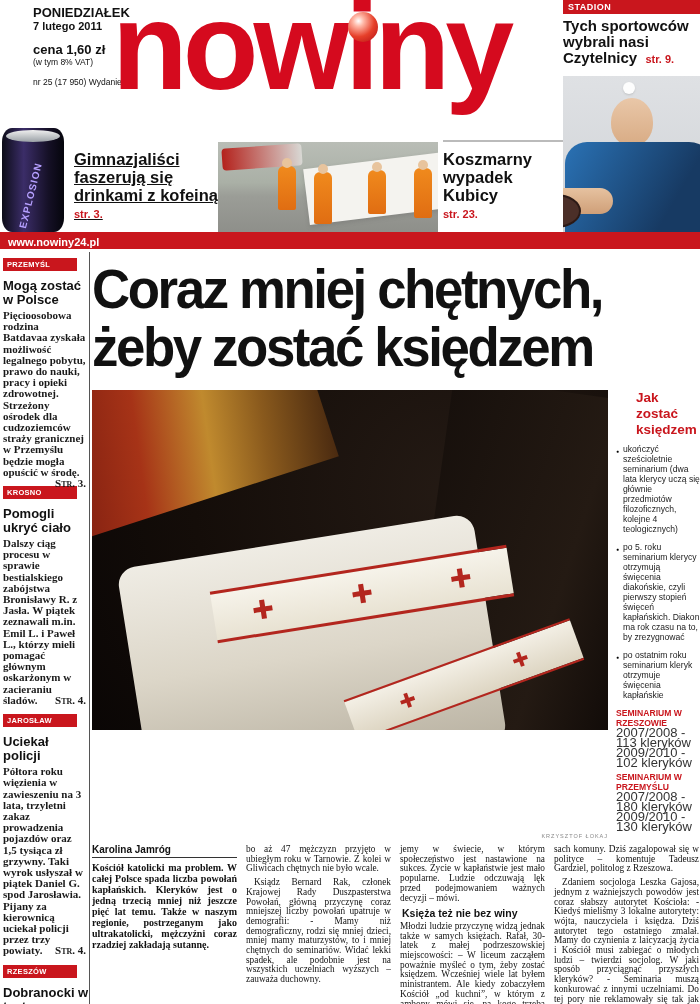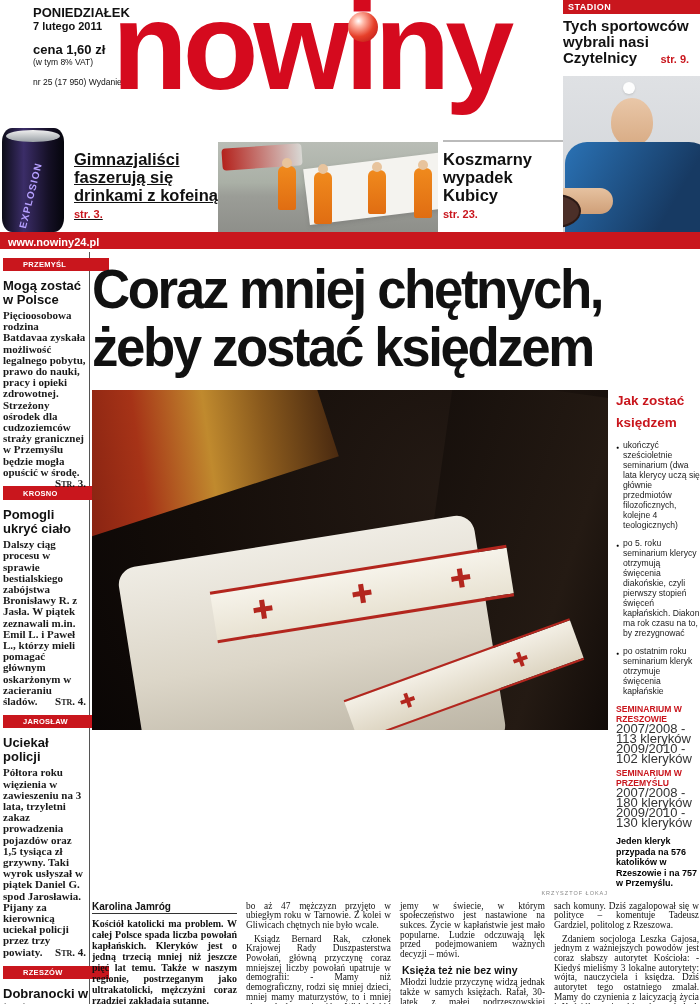--- a/index.html
+++ b/index.html
@@ -22,21 +22,21 @@
             background:radial-gradient(circle at 35% 30%,#fff 0%,#ffb9a8 18%,#e6402a 55%,#b30d12 100%);}
   .tagline-row{position:absolute;left:4px;top:118px;display:flex;align-items:center;gap:10px;}
   .tag-sq{width:11px;height:11px;background:var(--red);}
   .tagline{font-family:"Liberation Sans",sans-serif;font-size:15px;color:#9a9a9a;letter-spacing:9px;white-space:nowrap;}
 
   
   .header-right{position:absolute;left:563px;top:0;width:137px;height:232px;}
   .hr-badge{background:var(--red);color:#fff;font-family:"Liberation Sans",sans-serif;
             font-weight:bold;font-size:9px;padding:2px 5px;letter-spacing:.5px;}
   .hr-title{font-family:"Liberation Sans",sans-serif;font-weight:bold;font-size:15px;line-height:16px;margin-top:4px;}
-  .hr-page{color:var(--red);font-weight:bold;font-size:11px;margin-left:19px;font-family:"Liberation Sans",sans-serif;}
+  .hr-page{color:var(--red);font-weight:bold;font-size:11px;margin-left:4px;font-family:"Liberation Sans",sans-serif;}
   .tt-photo{position:absolute;left:0;top:76px;width:137px;height:156px;background:linear-gradient(#dfe1e4,#cfd2d6);overflow:hidden;}
   .tt-ball{position:absolute;left:60px;top:6px;width:12px;height:12px;border-radius:50%;background:#fdfdfd;box-shadow:0 1px 2px #9996;}
   .tt-head{position:absolute;left:48px;top:22px;width:42px;height:48px;border-radius:50% 50% 46% 46%;background:linear-gradient(#e9c7a8,#d8ab84);}
   .tt-body{position:absolute;left:2px;top:66px;width:150px;height:96px;border-radius:22px 26px 0 0;background:linear-gradient(120deg,#2a72b5,#173a63 70%);}
   .tt-arm{position:absolute;left:-24px;top:112px;width:74px;height:26px;border-radius:13px;background:linear-gradient(#e3b globalization)}
   .tt-arm{background:linear-gradient(#e6c2a0,#cf9f78);}
   .tt-paddle{position:absolute;left:-32px;top:118px;width:46px;height:30px;border-radius:50%;background:#4b2f28;border:2px solid #2c1a16;}
 
   
   .teaser-band{position:absolute;left:0;top:128px;width:563px;height:104px;}
@@ -57,21 +57,21 @@
   .rule-gray{position:absolute;left:443px;top:12px;width:120px;height:2px;background:#bbb;}
   .teaser2{position:absolute;left:443px;top:22px;width:112px;}
 
   
   .webbar{position:absolute;left:0;top:232px;width:700px;height:17px;background:var(--red);}
   .webbar span{color:#fff;font-family:"Liberation Sans",sans-serif;font-weight:bold;font-size:11px;line-height:17px;margin-left:8px;}
 
   
   .sidebar{position:absolute;left:0;top:252px;width:86px;height:752px;padding-left:3px;border-right:1px solid #555;}
   .sb-badge{background:var(--red);color:#fff;font-family:"Liberation Sans",sans-serif;font-weight:bold;
-            font-size:7.5px;padding:2px 20px;width:66px;margin-top:6px;letter-spacing:.3px;}
+            font-size:7.5px;padding:2px 4px;width:66px;margin-top:6px;letter-spacing:.3px;}
   .sb-sec h3{font-family:"Liberation Sans",sans-serif;font-size:13px;line-height:14px;margin:8px 0 3px 0;}
   .sb-sec p{font-size:11px;line-height:11.2px;margin:0 3px 8px 0;font-weight:bold;color:#1a1a1a;}
   .pg{float:right;font-variant:small-caps;font-weight:bold;}
 
   
   .main{position:absolute;left:92px;top:254px;width:608px;}
   .kicker{font-family:"Liberation Sans",sans-serif;font-weight:bold;font-size:13.5px;line-height:15px;}
   .kicker .tag{color:var(--red);letter-spacing:.5px;}
   .headline{font-family:"Liberation Sans",sans-serif;font-weight:bold;font-size:55px;line-height:58px;
             letter-spacing:-2.5px;transform:scaleX(.96);transform-origin:0 0;white-space:nowrap;margin-top:6px;}
@@ -89,21 +89,21 @@
           background:linear-gradient(#f3efe5,#ddd5c2);display:flex;align-items:center;justify-content:space-around;
           border-top:2px solid #b3261e;border-bottom:2px solid #b3261e;}
   .cross{color:#b3261e;font-size:26px;font-weight:bold;font-family:"DejaVu Sans",sans-serif;}
   .robe{position:absolute;right:-40px;top:0;width:220px;height:360px;transform:rotate(8deg);
         background:linear-gradient(100deg,#17100c,#241a13 60%,#0d0806);}
   .photo-credit{text-align:right;font-family:"Liberation Sans",sans-serif;font-size:5.5px;color:#888;
                 width:516px;letter-spacing:1px;margin-top:1px;}
 
   
   .factbox{width:84px;margin-left:8px;font-family:"Liberation Sans",sans-serif;}
-  .fb-title{color:var(--red);font-weight:bold;font-size:13.5px;line-height:22px;}
+  .fb-title{color:var(--red);font-weight:bold;font-size:13.5px;line-height:16px;margin-left:20px;}
   .factbox ul{list-style:none;margin:6px 0 0 0;padding:0;}
   .factbox li{font-size:8.6px;line-height:10px;margin-bottom:8px;position:relative;padding-left:7px;color:#222;}
   .factbox li:before{content:"●";color:#000;font-size:5px;position:absolute;left:0;top:2px;}
   .fb-sem{color:var(--red);font-weight:bold;font-size:8.6px;line-height:10px;margin-top:4px;}
   .fb-line{font-size:13px;line-height:10px;color:#333;}
   .fb-note{font-weight:bold;font-size:9px;line-height:10.5px;margin-top:8px;color:#000;}
 
   
   .article{display:flex;gap:9px;margin-top:6px;height:216px;overflow:hidden;}
   .col{width:145px;font-size:9.3px;line-height:9.7px;text-align:justify;}
@@ -233,21 +233,20 @@
           <li>ukończyć sześcioletnie seminarium (dwa lata klerycy uczą się głównie przedmiotów filozoficznych, kolejne 4 teologicznych)</li>
           <li>po 5. roku seminarium klerycy otrzymują święcenia diakońskie, czyli pierwszy stopień święceń kapłańskich. Diakon ma rok czasu na to, by zrezygnować</li>
           <li>po ostatnim roku seminarium kleryk otrzymuje święcenia kapłańskie</li>
         </ul>
         <div class="fb-sem">SEMINARIUM W RZESZOWIE</div>
         <div class="fb-line">2007/2008 - 113 kleryków</div>
         <div class="fb-line">2009/2010 - 102 kleryków</div>
         <div class="fb-sem">SEMINARIUM W PRZEMYŚLU</div>
         <div class="fb-line">2007/2008 - 180 kleryków</div>
         <div class="fb-line">2009/2010 - 130 kleryków</div>
-        <div class="fb-note">Jeden kleryk przypada na 576 katolików w Rzeszowie i na 757 w Przemyślu.</div>
       </div>
     </div>
     <div class="photo-credit">KRZYSZTOF ŁOKAJ</div>
 
     <div class="article">
       <div class="col">
         <div class="byline">Karolina Jamróg</div>
         <p class="lead">Kościół katolicki ma problem. W całej Polsce spada liczba powołań kapłańskich. Kleryków jest o jedną trzecią mniej niż jeszcze pięć lat temu. Także w naszym regionie, postrzeganym jako ultrakatolicki, mężczyźni coraz rzadziej zakładają sutannę.</p>
 
       </div>

